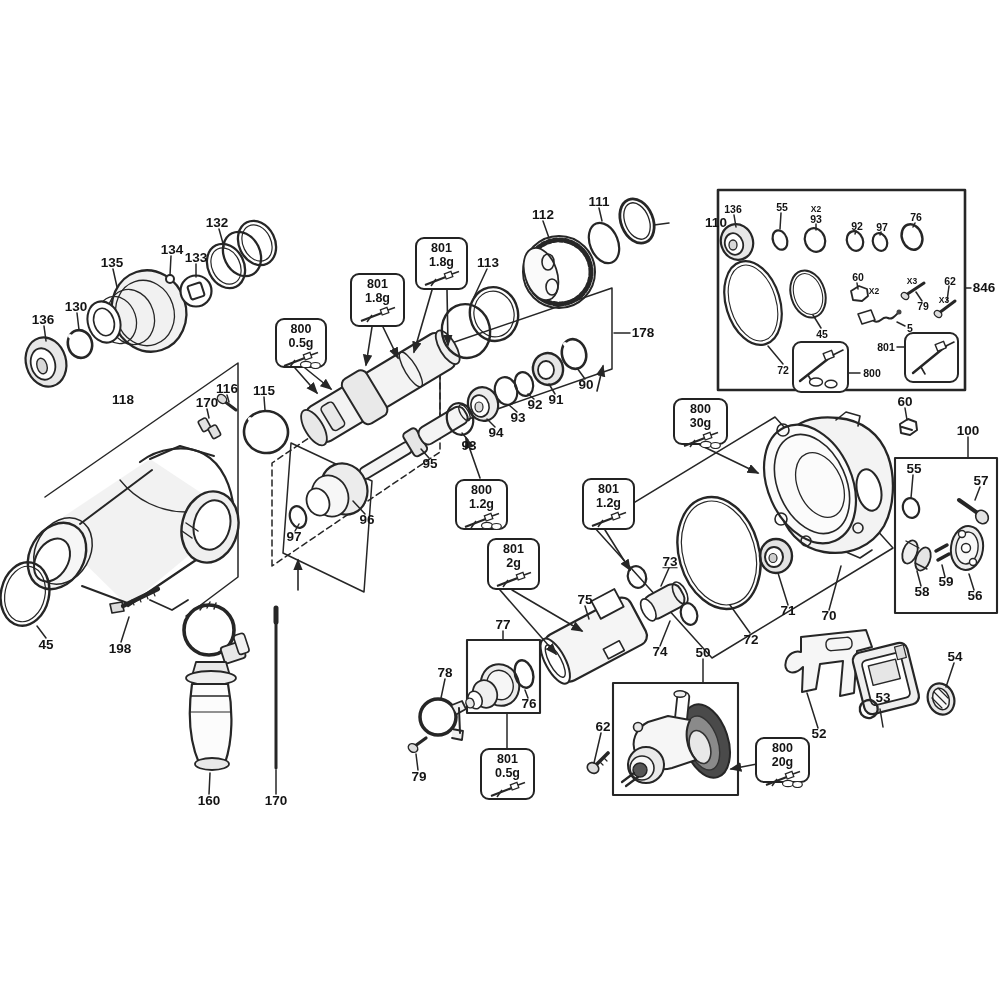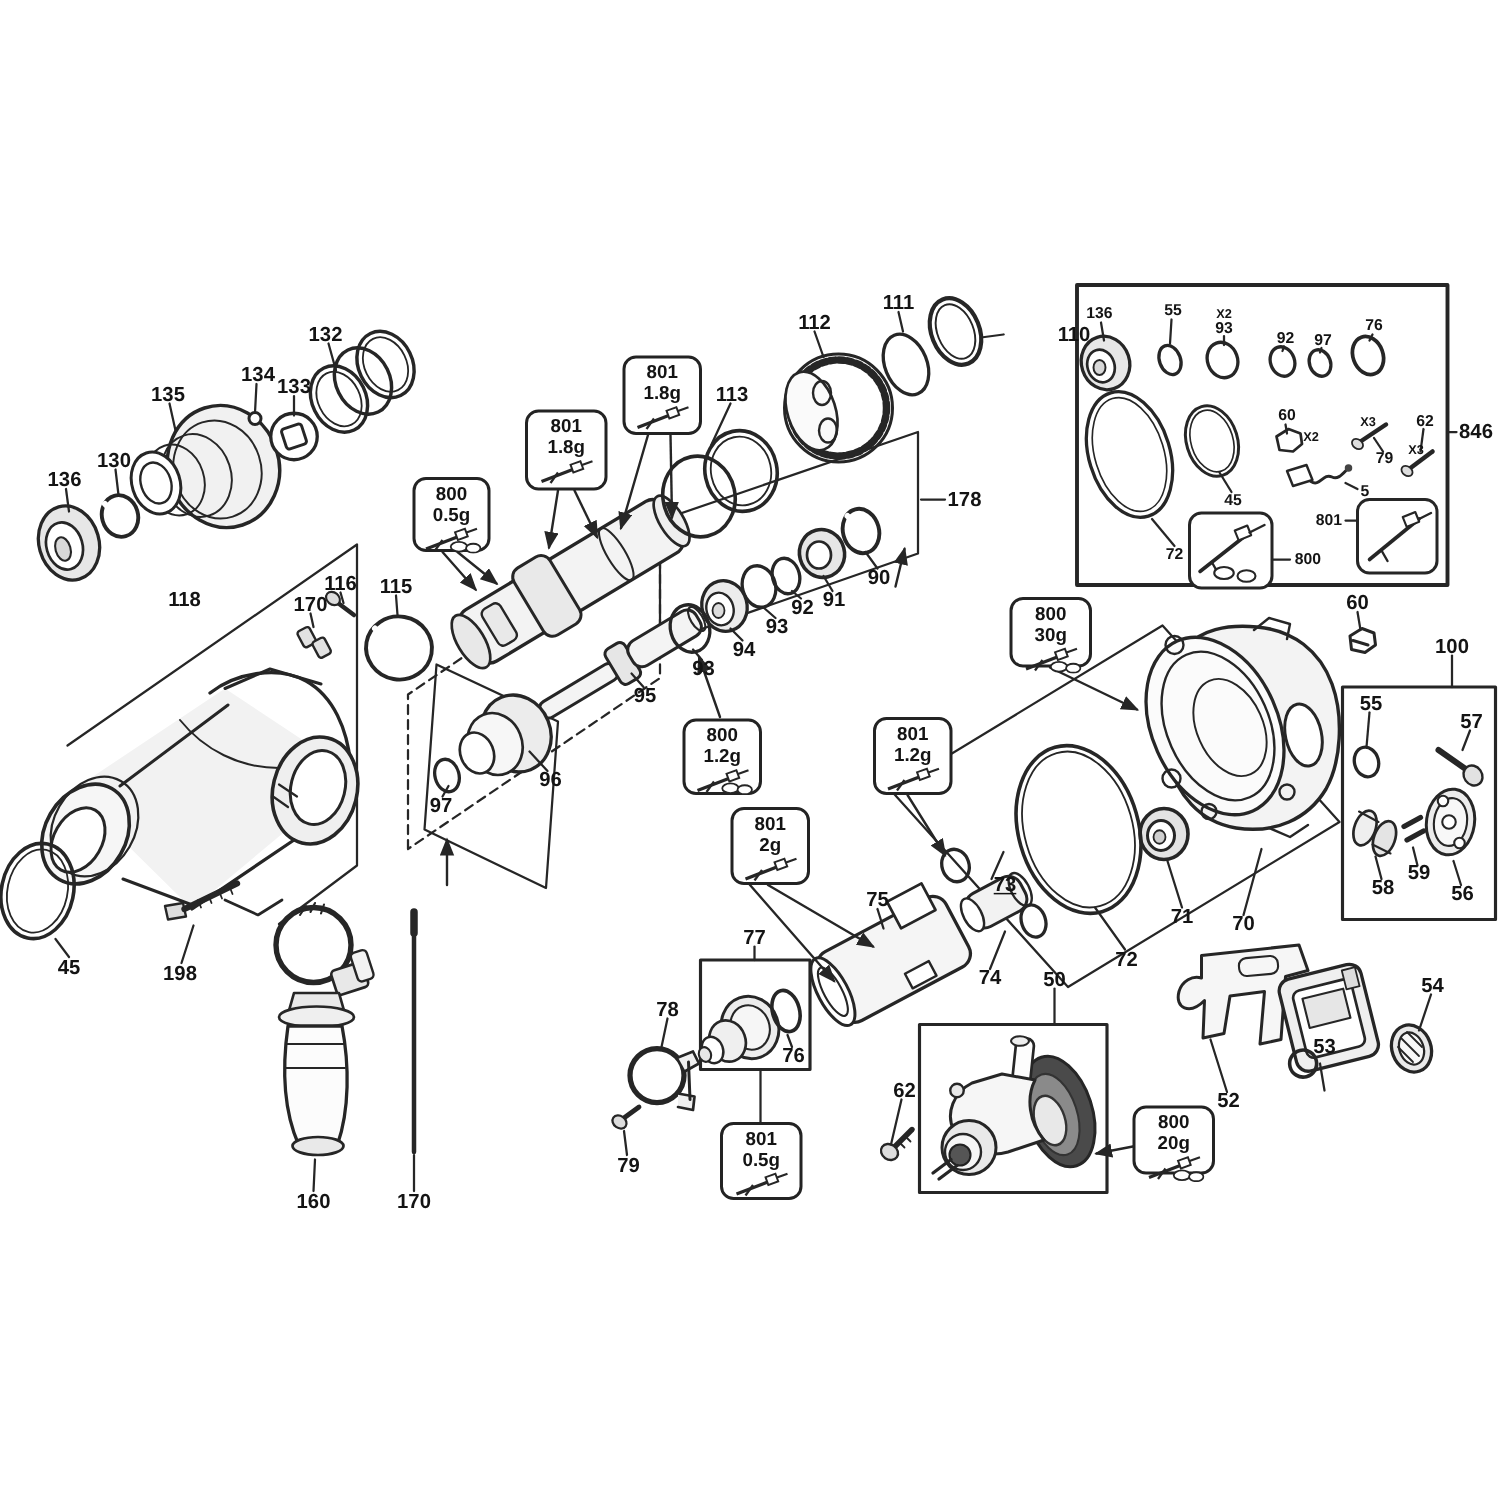--- a/index.html
+++ b/index.html
@@ -449,21 +449,21 @@
     <div class="lbl lg" style="left: 643px; top: 333px;">178</div>
     <div class="lbl lg" style="left: 586px; top: 385px;">90</div>
     <div class="lbl lg" style="left: 556px; top: 400px;">91</div>
     <div class="lbl lg" style="left: 535px; top: 405px;">92</div>
     <div class="lbl lg" style="left: 518px; top: 418px;">93</div>
     <div class="lbl lg" style="left: 496px; top: 433px;">94</div>
     <div class="lbl lg" style="left: 469px; top: 446px;">93</div>
     <div class="lbl lg" style="left: 430px; top: 464px;">95</div>
     <div class="lbl lg" style="left: 367px; top: 520px;">96</div>
     <div class="lbl lg" style="left: 294px; top: 537px;">97</div>
-    <div class="lbl lg" style="left: 670px; top: 590px; text-decoration: underline;">73</div>
+    <div class="lbl lg" style="left: 670px; top: 562px; text-decoration: underline;">73</div>
     <div class="lbl lg" style="left: 585px; top: 600px;">75</div>
     <div class="lbl lg" style="left: 660px; top: 652px;">74</div>
     <div class="lbl lg" style="left: 703px; top: 653px;">50</div>
     <div class="lbl lg" style="left: 503px; top: 625px;">77</div>
     <div class="lbl lg" style="left: 529px; top: 704px;">76</div>
     <div class="lbl lg" style="left: 445px; top: 673px;">78</div>
     <div class="lbl lg" style="left: 419px; top: 777px;">79</div>
     <div class="lbl lg" style="left: 603px; top: 727px;">62</div>
     <div class="lbl lg" style="left: 829px; top: 616px;">70</div>
     <div class="lbl lg" style="left: 788px; top: 611px;">71</div>

